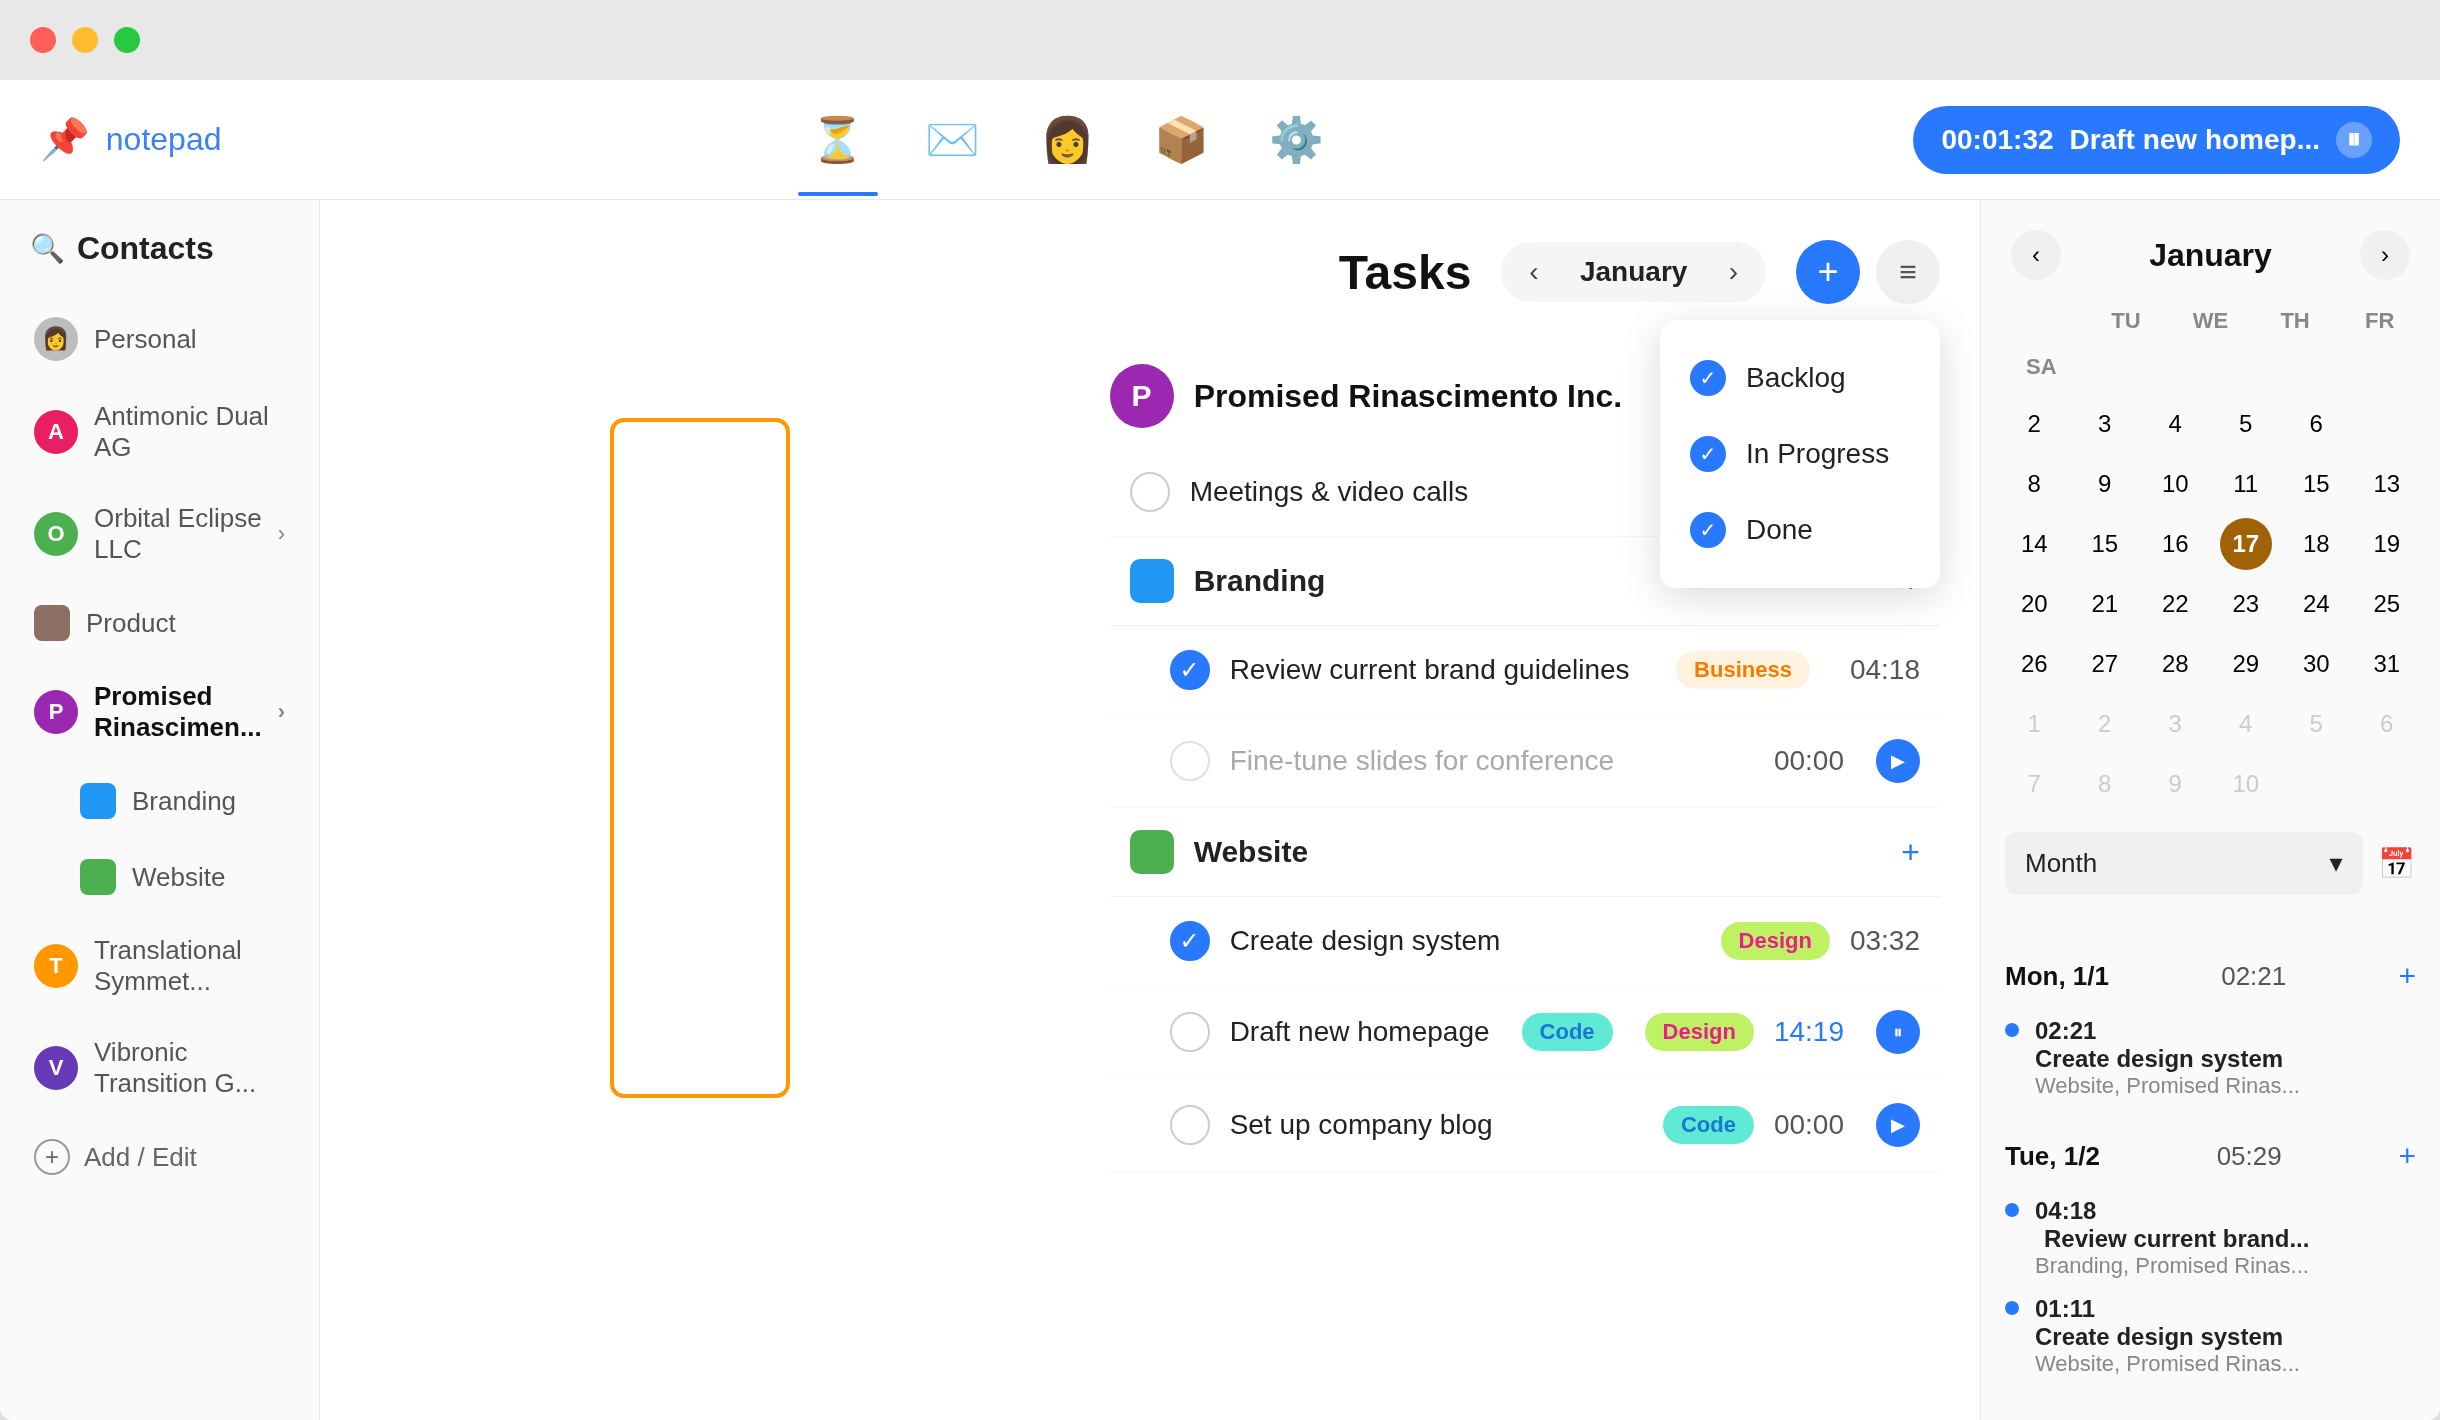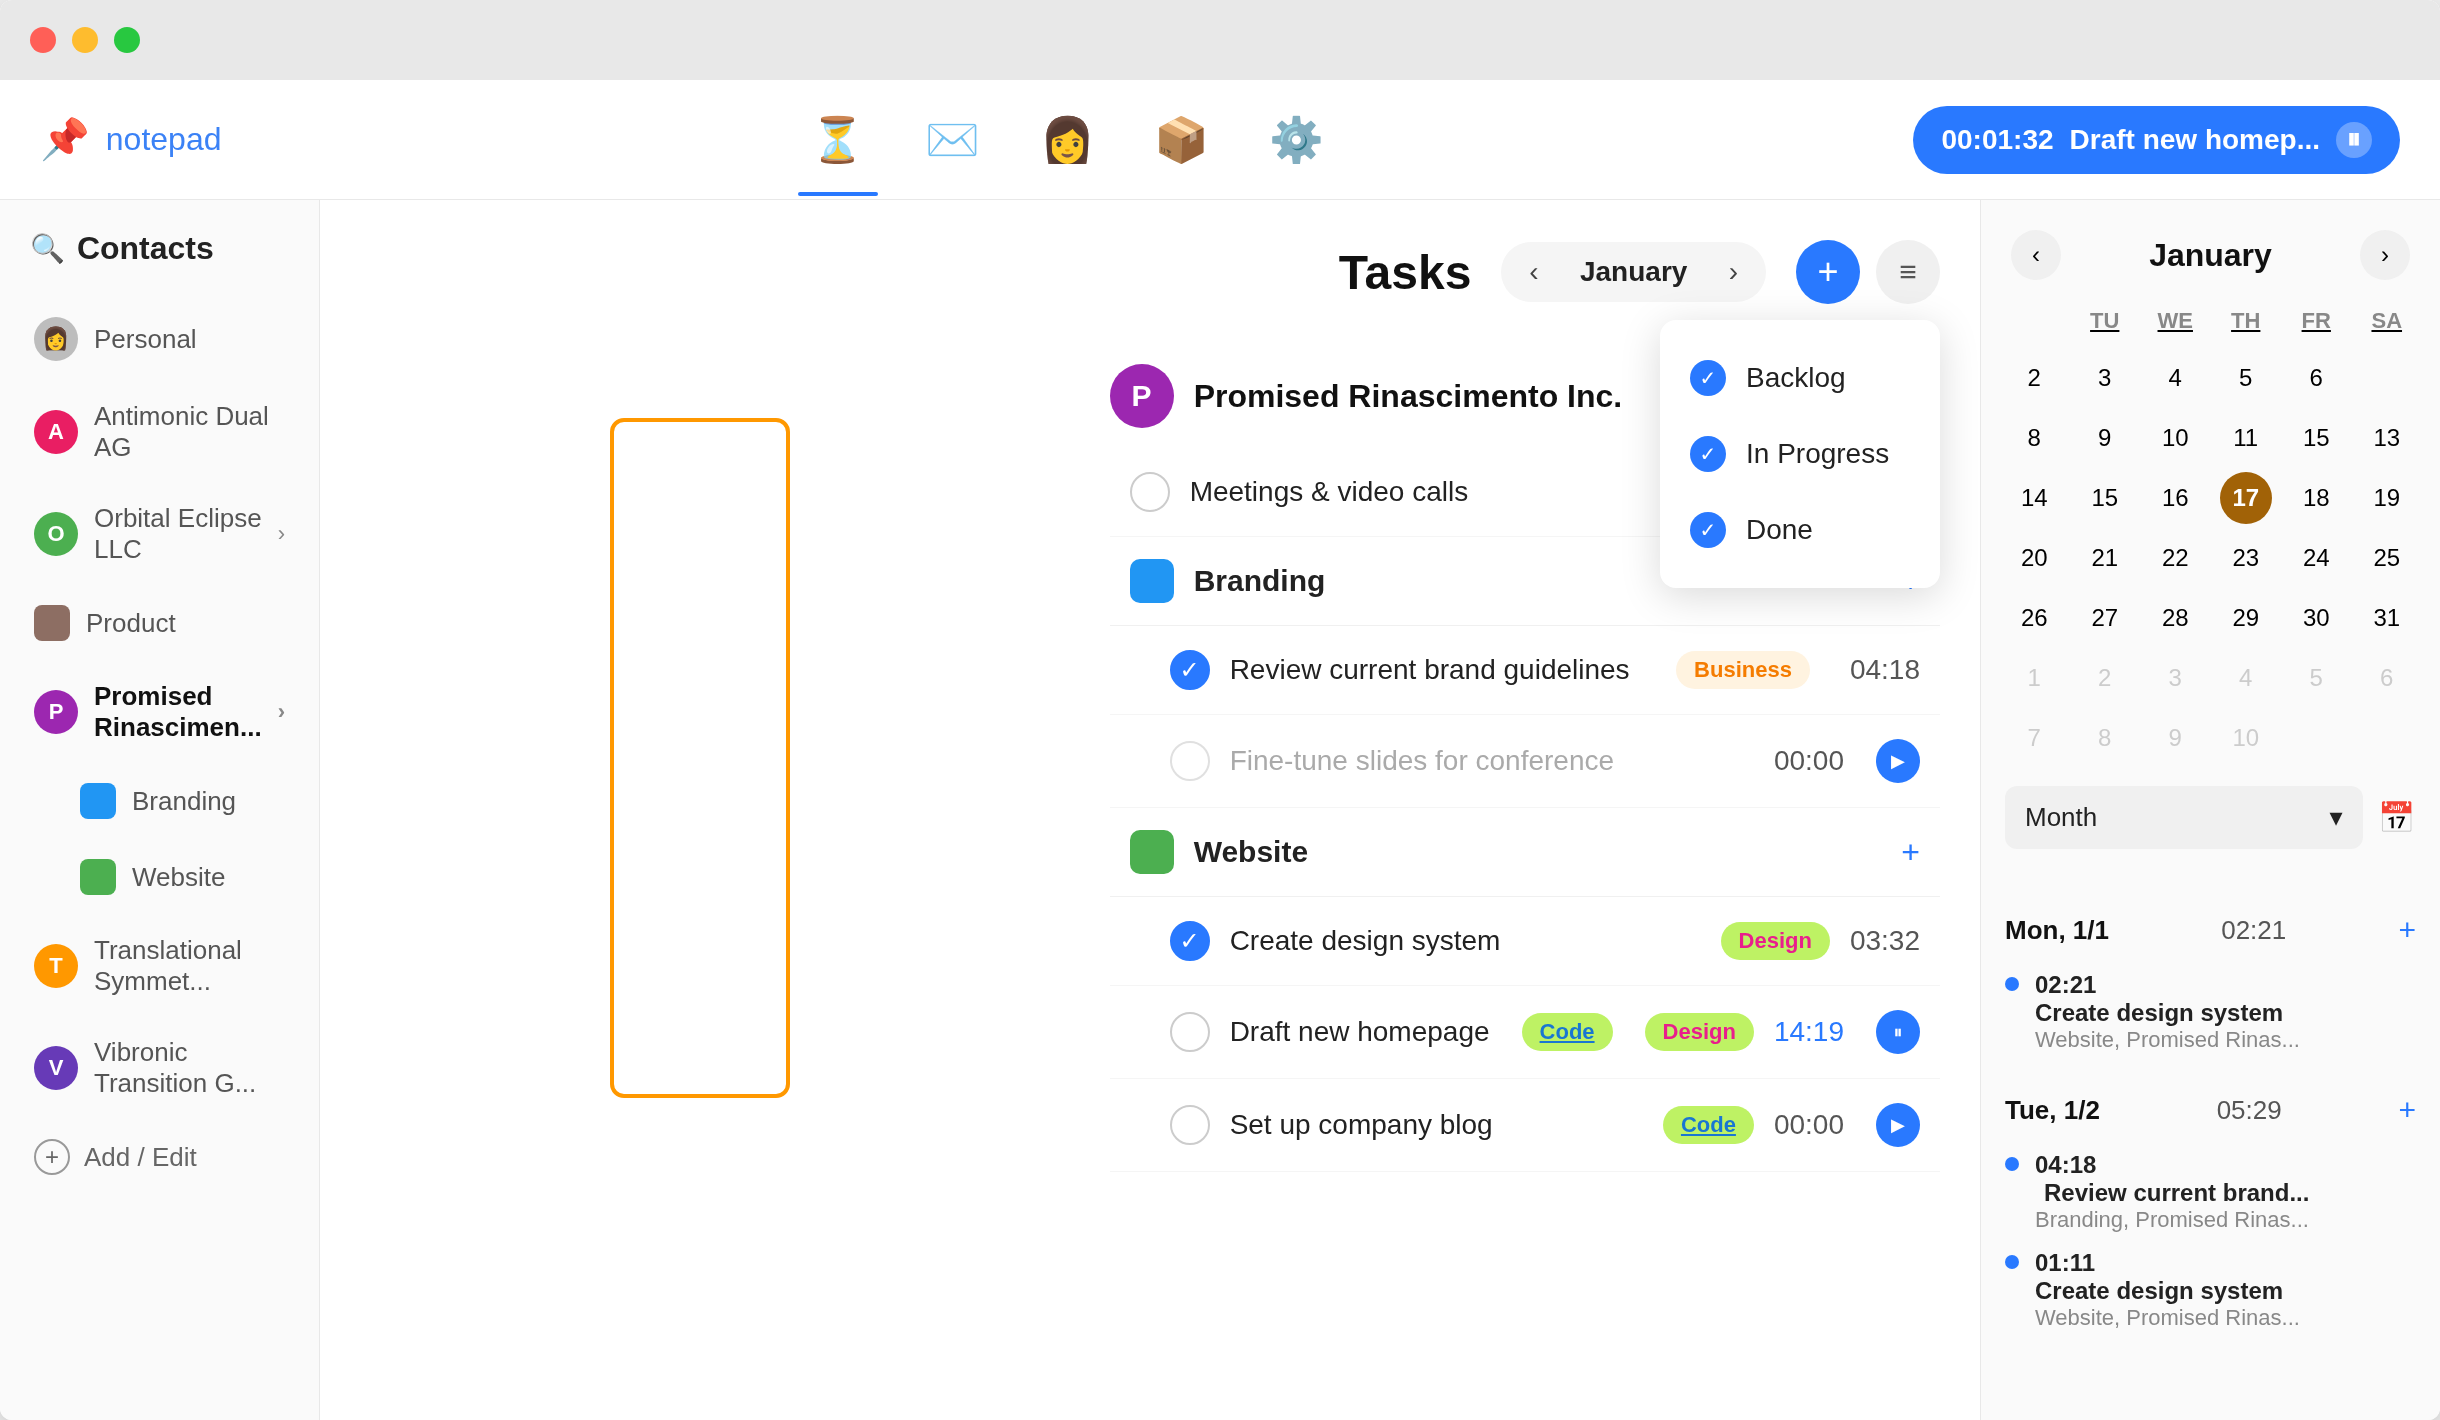--- a/index.html
+++ b/index.html
@@ -69,38 +69,38 @@
 
     .task-item { display: flex; align-items: center; gap: 20px; padding: 24px 20px 24px 60px; border-bottom: 1px solid #f5f5f5; }
     .task-check { width: 40px; height: 40px; border-radius: 50%; border: 2px solid #ccc; flex-shrink: 0; display: flex; align-items: center; justify-content: center; }
     .task-check.done { background: #2979ff; border-color: #2979ff; color: #fff; font-size: 24px; }
     .task-check.pending-orange { border-color: #e0e0e0; }
     .task-name { font-size: 28px; color: #222; flex: 1; }
     .task-name.muted { color: #aaa; }
     .tag { display: inline-block; padding: 6px 18px; border-radius: 20px; font-size: 22px; font-weight: 600; margin-left: 12px; }
     .tag-business { background: #fff3e0; color: #f57c00; }
     .tag-design { background: #bef264; color: #e91e8c; }
-    .tag-code { background: #bef264; color: #1976d2; text-decoration: underline; }
+    .tag-code { background: #5eead4; color: #1976d2; }
     .task-time { font-size: 28px; color: #555; margin-left: auto; white-space: nowrap; }
     .task-time.blue { color: #2979ff; }
     .task-play { width: 44px; height: 44px; background: #2979ff; border-radius: 50%; display: flex; align-items: center; justify-content: center; color: #fff; cursor: pointer; font-size: 18px; margin-left: 12px; }
     .task-pause { width: 44px; height: 44px; background: #2979ff; border-radius: 50%; display: flex; align-items: center; justify-content: center; color: #fff; cursor: pointer; font-size: 18px; margin-left: 12px; }
 
     
     .filter-dropdown { position: absolute; background: #fff; border-radius: 16px; box-shadow: 0 8px 40px rgba(0,0,0,0.15); padding: 20px 0; min-width: 280px; z-index: 100; }
     .filter-option { display: flex; align-items: center; gap: 20px; padding: 20px 30px; cursor: pointer; font-size: 28px; color: #222; }
     .filter-check { width: 36px; height: 36px; border-radius: 50%; background: #2979ff; display: flex; align-items: center; justify-content: center; color: #fff; font-size: 20px; flex-shrink: 0; }
 
     
     .calendar-panel { width: 460px; background: #fafafa; border-left: 1px solid #e8e8e8; display: flex; flex-direction: column; flex-shrink: 0; overflow-y: auto; }
     .cal-header { display: flex; align-items: center; justify-content: space-between; padding: 30px 30px 20px; }
     .cal-title { font-size: 32px; font-weight: 700; color: #111; }
     .cal-nav-btn { width: 50px; height: 50px; border-radius: 50%; background: #f0f0f0; border: none; font-size: 24px; cursor: pointer; display: flex; align-items: center; justify-content: center; }
     .cal-grid { padding: 0 20px; }
-    .cal-days-header { display: grid; grid-template-columns: repeat(6, 1fr); gap: 4px; margin-bottom: 8px; text-decoration: underline; }
+    .cal-days-header { display: grid; grid-template-columns: repeat(5, 1fr); gap: 4px; margin-bottom: 8px; }
     .cal-day-name { text-align: center; font-size: 22px; color: #888; font-weight: 600; padding: 8px 0; }
     .cal-days { display: grid; grid-template-columns: repeat(7, 1fr); gap: 4px; }
     .cal-day { width: 52px; height: 52px; display: flex; align-items: center; justify-content: center; font-size: 24px; border-radius: 50%; cursor: pointer; margin: 2px auto; }
     .cal-day.today { background: #a16207; color: #fff; font-weight: 700; }
     .cal-day.other-month { color: #ccc; }
 
     .cal-view-selector { display: flex; align-items: center; gap: 16px; padding: 20px 24px; }
     .cal-view-dropdown { flex: 1; background: #f0f0f0; border: none; border-radius: 12px; padding: 16px 20px; font-size: 26px; color: #222; display: flex; align-items: center; justify-content: space-between; cursor: pointer; }
     .cal-calendar-icon { font-size: 30px; cursor: pointer; }
 

